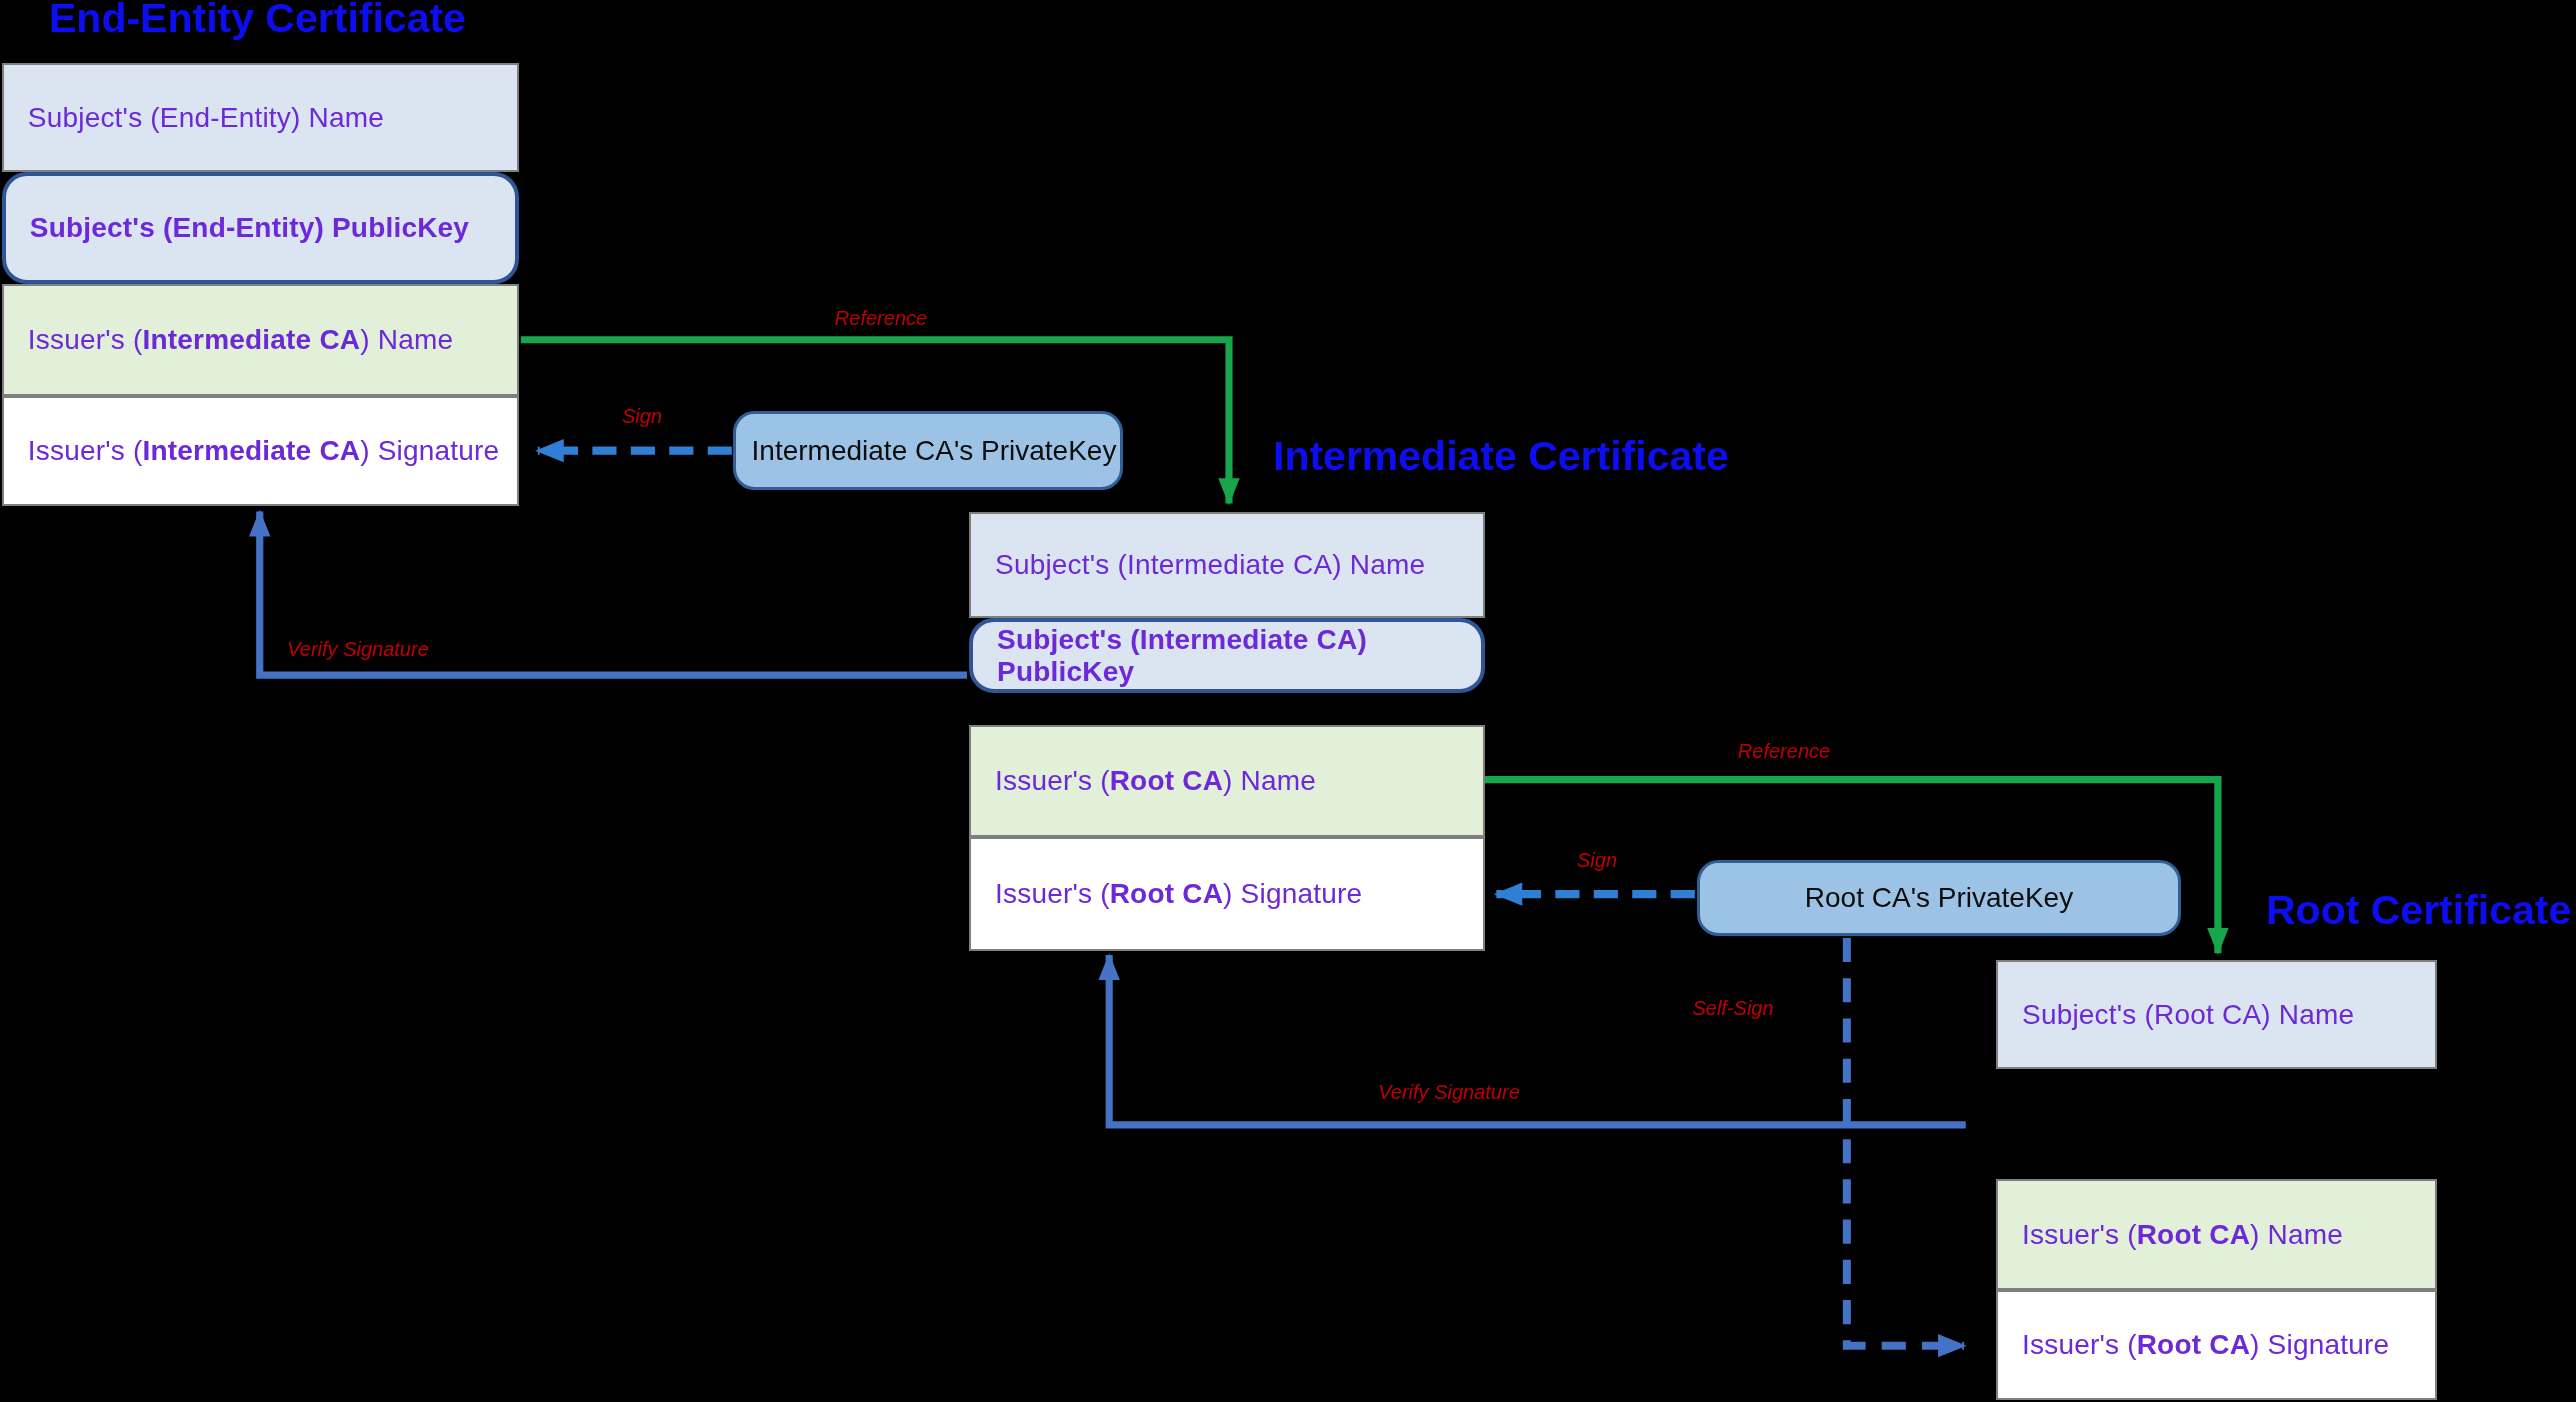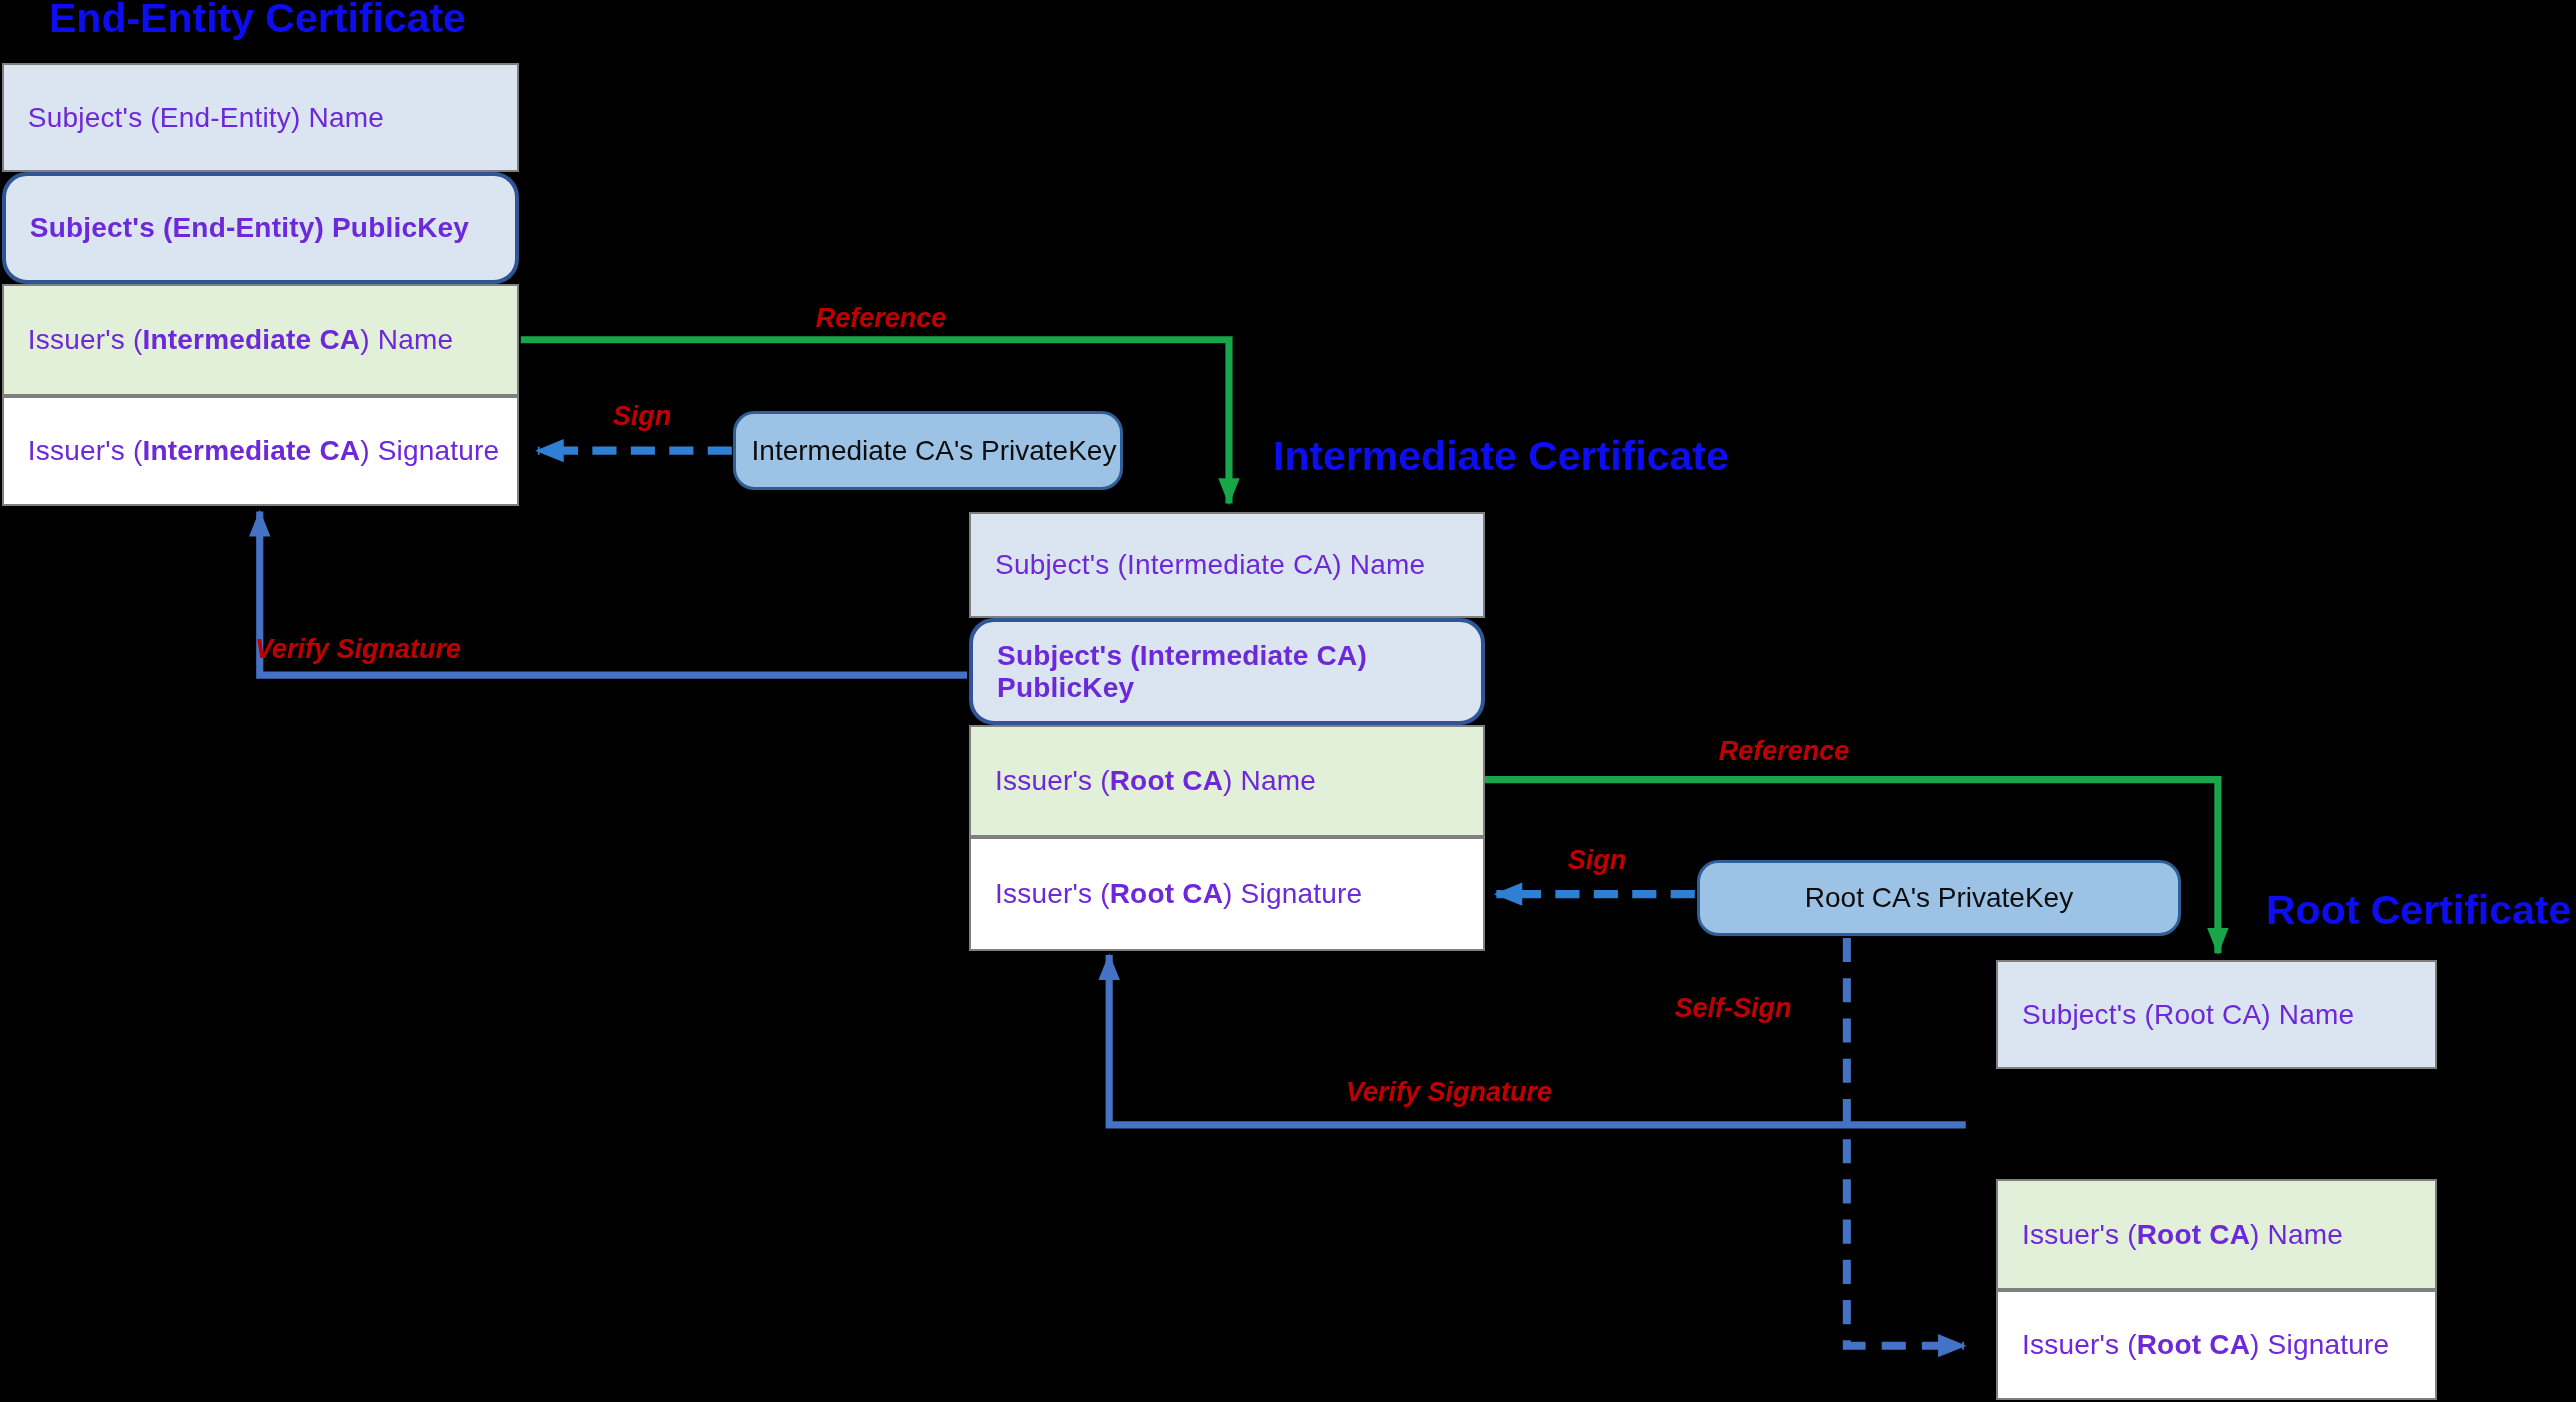--- a/index.html
+++ b/index.html
@@ -29,21 +29,21 @@
     white-space:nowrap; line-height:41px;
   }
   .pkbox {
     position:absolute; box-sizing:border-box;
     background:#9cc3e5; border:3.6px solid #2e5f96; border-radius:21.5px;
     display:flex; align-items:center; justify-content:center;
     font-size:28px; color:#0d0d0d; white-space:nowrap;
   }
   .alabel {
     position:absolute; transform:translate(-50%,-50%);
-    font-size:27px; font-style:italic; font-weight:bold; color:#c00000;
+    font-size:20px; font-style:italic; font-weight:normal; color:#c00000;
     white-space:nowrap;
   }
 </style>
 </head>
 <body>
 
 <div class="canvas">
 
   <svg class="arrows" viewBox="0 0 2880 1568" width="2576" height="1402">
     <defs>
@@ -99,21 +99,21 @@
         <span>) Signature</span>
     </div>
   </div>
 
   <div class="cert" style="left:969px; top:512px; width:516px; height:438px;">
     <div class="row fill-blue" style="top:0; height:106px;">
       <span>Subject's (Intermediate CA) Name</span>
         <b></b>
         <span></span>
     </div>
-    <div class="row fill-blue rounded" style="top:106px; height:107px;">
+    <div class="row fill-blue rounded" style="top:106px; height:75px;">
       <span>Subject's (Intermediate CA) PublicKey</span>
         <b></b>
         <span></span>
     </div>
     <div class="row fill-green" style="top:213px; height:112px;">
       <span>Issuer's (</span>
         <b>Root CA</b>
         <span>) Name</span>
     </div>
     <div class="row fill-white" style="top:325px; height:114px;">

